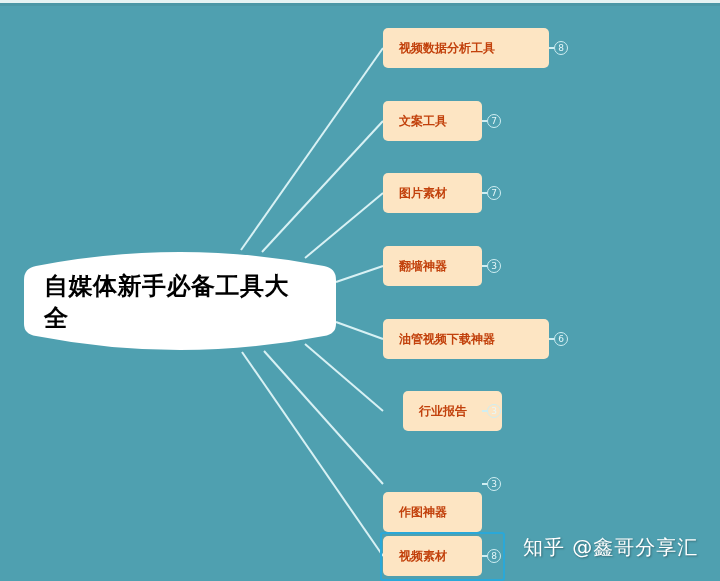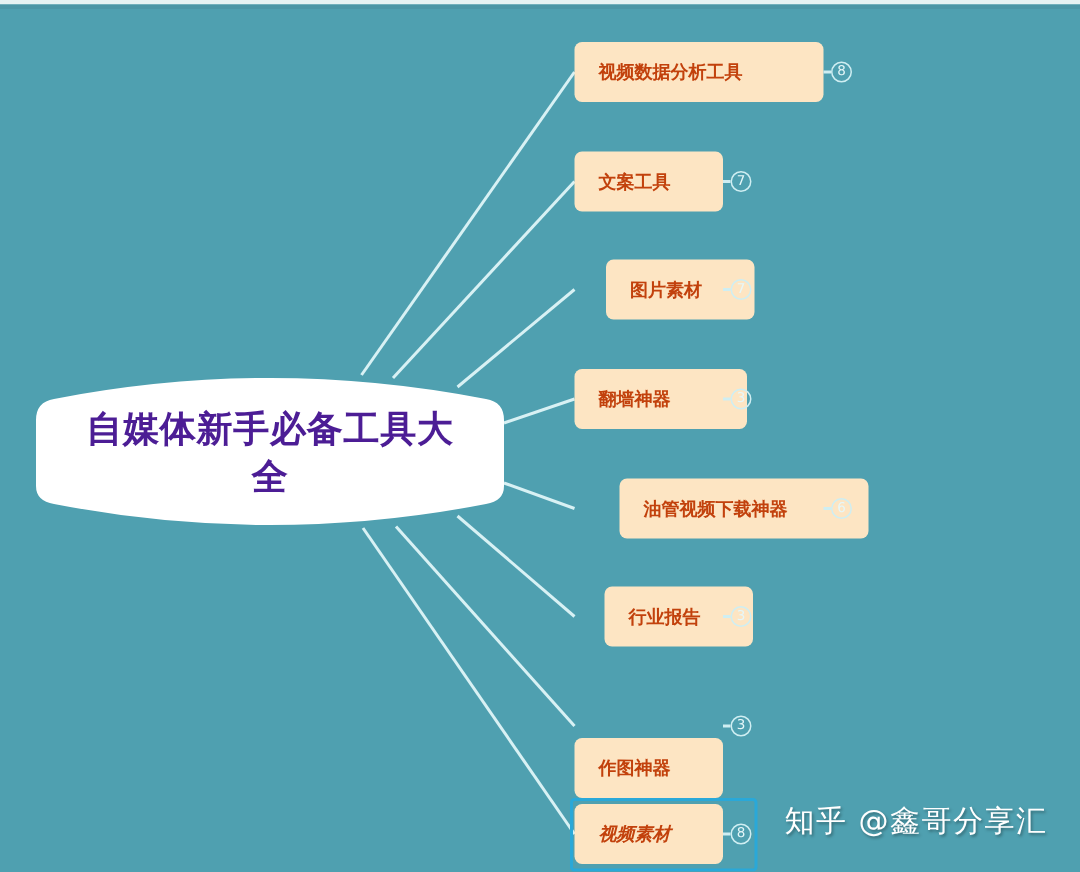--- a/index.html
+++ b/index.html
@@ -17,21 +17,21 @@
       position: absolute; left: 0; top: 3px; width: 720px; height: 3px;
       background: #4b97a6;
     }
     svg.links { position: absolute; left: 0; top: 0; }
     .root {
       position: absolute; left: 24px; top: 246px; width: 312px; height: 110px;
     }
     .root svg { position: absolute; left: 0; top: 0; }
     .root-text {
       position: absolute; left: 20px; top: 24px; width: 272px;
-      text-align: center; color: #4c1d95; font-weight: bold;
+      color: #000000; font-weight: bold;
       font-size: 24px; line-height: 32px; letter-spacing: 0.5px;
     }
     .node {
       position: absolute; height: 40px; background: #fde5c3;
       border-radius: 5px; box-sizing: border-box;
       padding: 0 16px; display: flex; align-items: center;
       color: #c2410c; font-weight: bold; font-size: 12px;
       white-space: nowrap;
     }
     .count {
@@ -85,50 +85,50 @@
 </div>
 <div class="stub" style="left:549px;top:47px;width:5px;"></div>
 <div class="count" style="left:554px;top:41px;">8</div>
 
 <div class="node" style="left:383px;top:101px;width:99px;text-align:center;">
   <span>文案工具</span>
 </div>
 <div class="stub" style="left:482px;top:120px;width:5px;"></div>
 <div class="count" style="left:487px;top:114px;">7</div>
 
-<div class="node" style="left:383px;top:173px;width:99px;margin-left:21px;">
+<div class="node" style="left:383px;top:173px;width:99px;">
   <span>图片素材</span>
 </div>
 <div class="stub" style="left:482px;top:192px;width:5px;"></div>
 <div class="count" style="left:487px;top:186px;">7</div>
 
-<div class="node" style="left:383px;top:246px;width:115px;">
+<div class="node" style="left:383px;top:246px;width:99px;">
   <span>翻墙神器</span>
 </div>
 <div class="stub" style="left:482px;top:265px;width:5px;"></div>
 <div class="count" style="left:487px;top:259px;">3</div>
 
-<div class="node" style="left:383px;top:319px;width:166px;margin-left:30px;">
+<div class="node" style="left:383px;top:319px;width:166px;">
   <span>油管视频下载神器</span>
 </div>
 <div class="stub" style="left:549px;top:338px;width:5px;"></div>
 <div class="count" style="left:554px;top:332px;">6</div>
 
 <div class="node" style="left:383px;top:391px;width:99px;margin-left:20px;">
   <span>行业报告</span>
 </div>
 <div class="stub" style="left:482px;top:410px;width:5px;"></div>
 <div class="count" style="left:487px;top:404px;">3</div>
 
 <div class="node" style="left:383px;top:492px;width:99px;">
   <span>作图神器</span>
 </div>
 <div class="stub" style="left:482px;top:483px;width:5px;"></div>
 <div class="count" style="left:487px;top:477px;">3</div>
 
 <div class="selected" style="left:380px;top:532px;width:125px;height:49px;"></div>
-<div class="node" style="left:383px;top:536px;width:99px;font-style:italic;">
+<div class="node" style="left:383px;top:536px;width:99px;">
   <span>视频素材</span>
 </div>
 <div class="stub" style="left:482px;top:555px;width:5px;"></div>
 <div class="count" style="left:487px;top:549px;">8</div>
 
 <div class="watermark">知乎 @鑫哥分享汇</div>
 
 </body></html>

